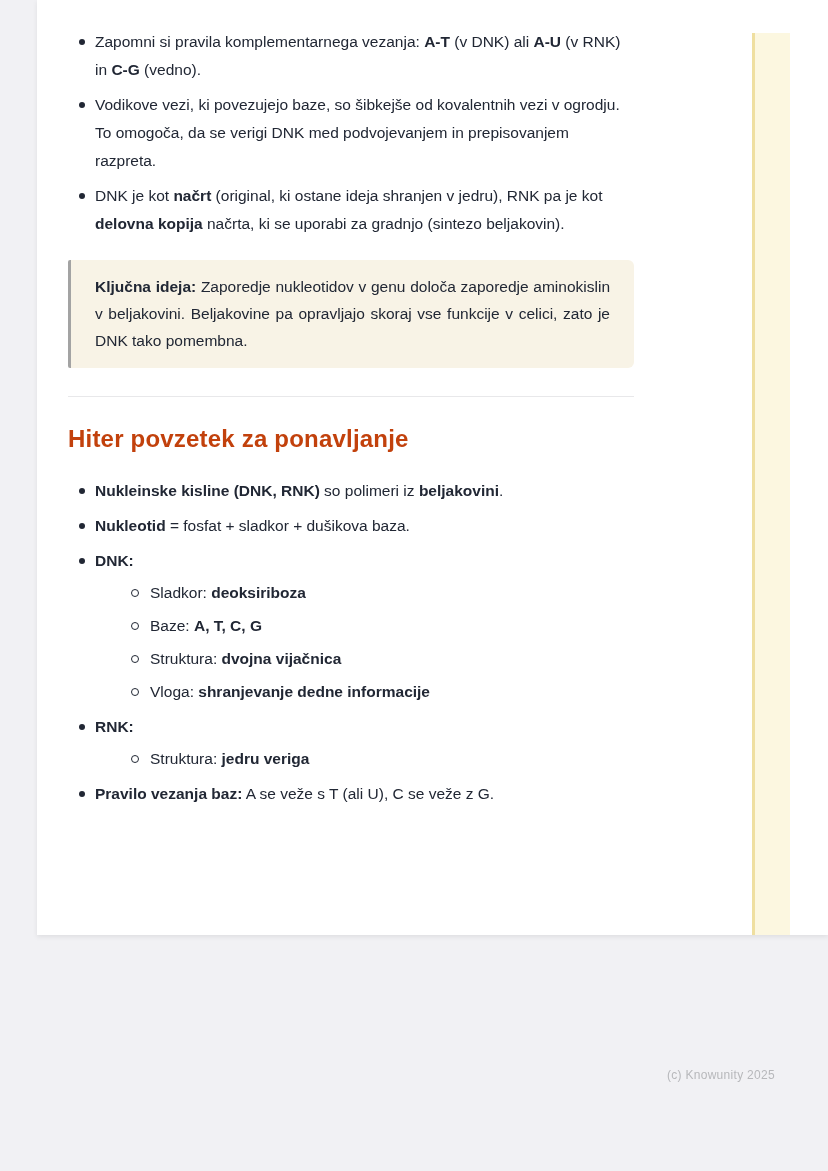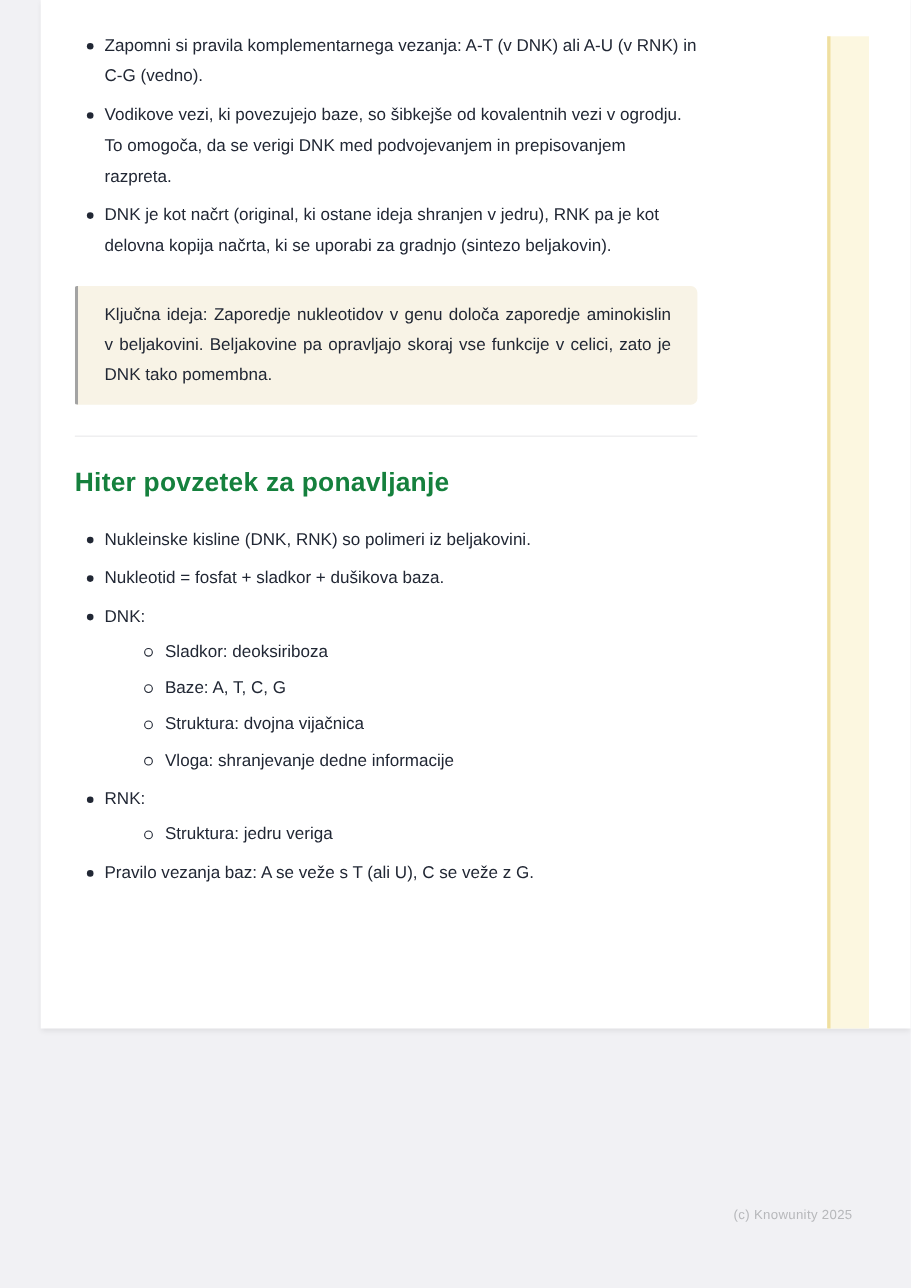--- a/index.html
+++ b/index.html
@@ -49,48 +49,48 @@
   .lvl2 > li { margin-bottom:5px; }
   .lvl2 > li::before {
     content:"";
     position:absolute;
     left:8px; top:10px;
     width:6px; height:6px;
     border-radius:50%;
     border:1.5px solid #212734;
     background:transparent;
   }
-  .b { font-weight:400; }
+  .b { font-weight:700; }
   .callout {
     margin-top:22px;
     background:#f8f3e6;
     border-left:3px solid #a3a3a3;
     border-radius:2px 6px 6px 2px;
     padding:13px 24px 14px 24px;
   }
   .callout-text {
     font-size:15.5px;
     line-height:27px;
     text-align:justify;
   }
   .divider {
     border:none;
     border-top:1px solid #e8e8ea;
     margin:28px 0;
   }
   .heading {
     font-size:24px;
     font-weight:700;
-    color:#15803d;
+    color:#c2410c;
     margin:0 0 24px 0;
     letter-spacing:0.2px;
   }
   .footer {
     position:absolute;
-    top:1097px; right:53px;
+    top:1068px; right:53px;
     font-size:12px;
     color:#b7b8bb;
     letter-spacing:0.3px;
   }
 </style>
 </head>
 <body>
 
 <div class="page">
   <div class="card">

